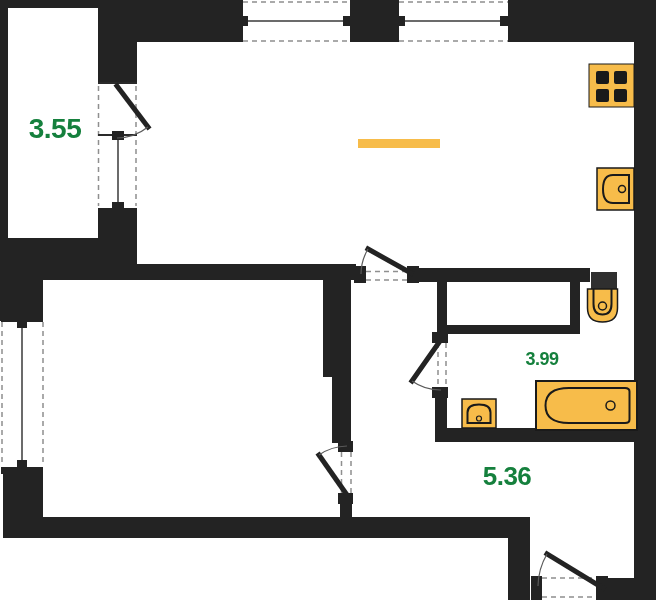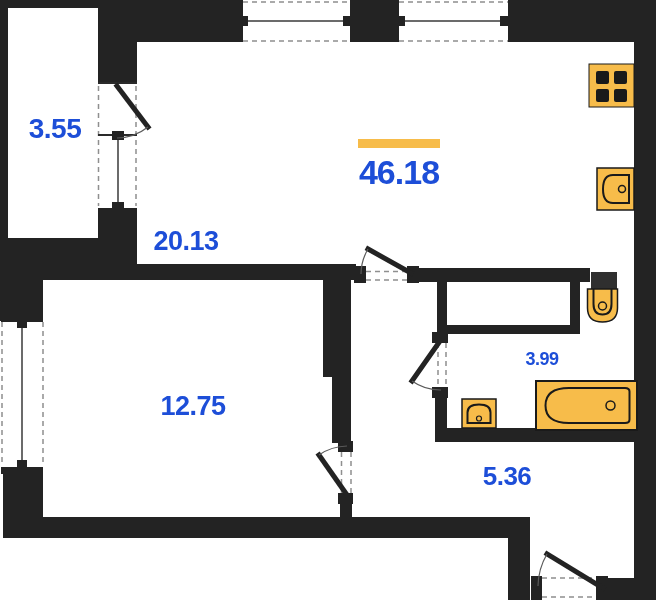--- a/index.html
+++ b/index.html
@@ -7,21 +7,21 @@
     position:relative;
     width:656px;height:600px;
     background:#ffffff;
     overflow:hidden;
     font-family:"Liberation Sans",sans-serif;
   }
   .plan svg{position:absolute;left:0;top:0;}
   .label{
     position:absolute;
     transform:translate(-50%,-50%);
-    color:#1d4ed8;
+    color:#15803d;
     font-weight:600;
     letter-spacing:-0.5px;
     white-space:nowrap;
     font-size:27px;
   }
   .lbl-balcony{left:55px;top:129px;font-size:28px;}
   .lbl-living{left:186px;top:241px;}
   .lbl-bedroom{left:193px;top:406px;}
   .lbl-bathroom{left:542px;top:359px;font-size:18px;}
   .lbl-hallway{left:507px;top:476px;font-size:26px;}
@@ -165,18 +165,15 @@
     <g>
       <rect class="fix" x="536" y="381" width="101" height="49" stroke="#1a1a1a" stroke-width="2"></rect>
       <path class="fixline" stroke-width="2" d="M625,388 Q629.5,388 629.5,391.5 L629.5,419.5 Q629.5,423 625,423 L569,423 Q545.5,423 545.5,405.5 Q545.5,388 569,388 Z"></path>
       <circle class="fixline" stroke-width="1.5" cx="610.5" cy="405.5" r="4.5"></circle>
     </g>
 
     <rect x="358" y="139" width="82" height="9" fill="var(--accent,#F7BC4A)"></rect>
   </svg>
 
   <div class="label lbl-balcony">3.55</div>
-  <div class="label lbl-living">20.13</div>
-  <div class="label lbl-total">46.18</div>
-  <div class="label lbl-bedroom">12.75</div>
   <div class="label lbl-bathroom">3.99</div>
   <div class="label lbl-hallway">5.36</div>
 </div>
 
 </body></html>

